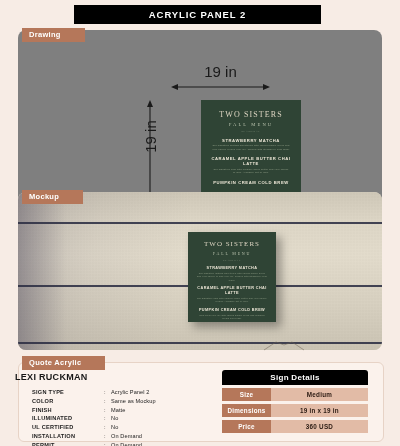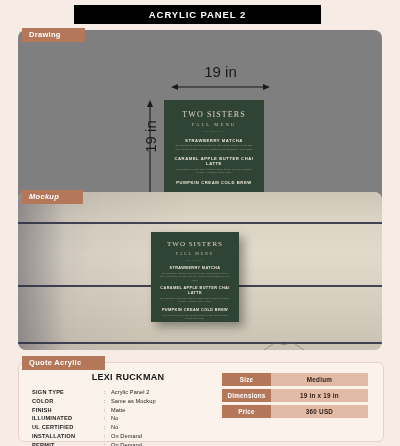--- a/index.html
+++ b/index.html
@@ -95,20 +95,21 @@
   }
 
   
   .menu-sign {
     background: #2f4435;
     color: #e8e2d2;
     box-sizing: border-box;
     text-align: center;
     overflow: hidden;
     font-family: "Liberation Serif", serif;
+    margin-left: 37px;
   }
   .menu-sign-drawing {
     position: absolute;
     left: 146px;
     top: 70px;
     width: 100px;
     height: 100px;
     padding: 11px 8px 8px 8px;
   }
   .ms-brand {
@@ -156,21 +157,21 @@
   .mockup-panel {
     position: absolute;
     left: 18px;
     top: 192px;
     width: 364px;
     height: 158px;
     border-radius: 8px;
     overflow: hidden;
     background: #d9d2c2;
   }
-  .tag-mockup { left: 22px; top: 190px; font-style: italic; }
+  .tag-mockup { left: 22px; top: 190px; }
 
   .wall {
     position: absolute;
     inset: 0;
     background:
       linear-gradient(100deg, rgba(120,115,125,0.30) 0%, rgba(120,115,125,0.10) 22%, rgba(255,255,255,0.0) 45%),
       linear-gradient(180deg, #cfc8b8 0%, #ddd6c6 18%, #e3dccc 40%, #d8d1c1 70%, #cbc4b4 100%);
   }
   .wall-noise {
     position: absolute;
@@ -228,24 +229,24 @@
     width: 364px;
     height: 78px;
     background: #fbf2ec;
     border: 1px solid #e7d3c6;
     border-radius: 6px;
   }
   .tag-quote { left: 22px; top: 356px; }
 
   .customer-name {
     position: absolute;
-    left: 40px;
+    left: 15px;
     top: 372px;
     width: 176px;
-    text-align: center;
+    text-align: left;
     font-size: 9px;
     font-weight: bold;
     color: #171717;
     letter-spacing: 0.3px;
   }
 
   .spec-table {
     position: absolute;
     left: 32px;
     top: 388px;
@@ -436,20 +437,21 @@
     </tr>
     <tr>
       <td class="spec-key">PERMIT</td>
       <td class="spec-colon">:</td>
       <td class="spec-val">On Demand</td>
     </tr>
   </tbody>
 </table>
 
 <div class="sd-wrap">
+  <div class="sd-header">Sign Details</div>
 
   <div class="sd-row">
     <div class="sd-label">Size</div>
     <div class="sd-value">Medium</div>
   </div>
   <div class="sd-row">
     <div class="sd-label">Dimensions</div>
     <div class="sd-value">19 in x 19 in</div>
   </div>
   <div class="sd-row">

